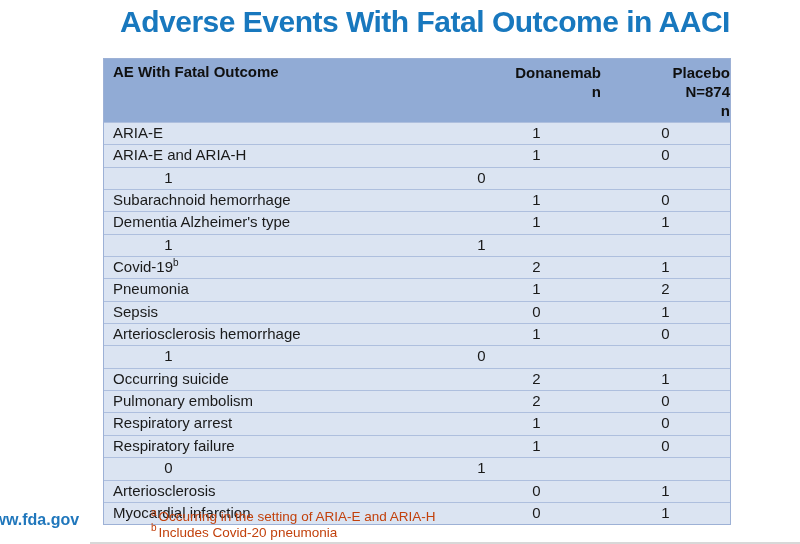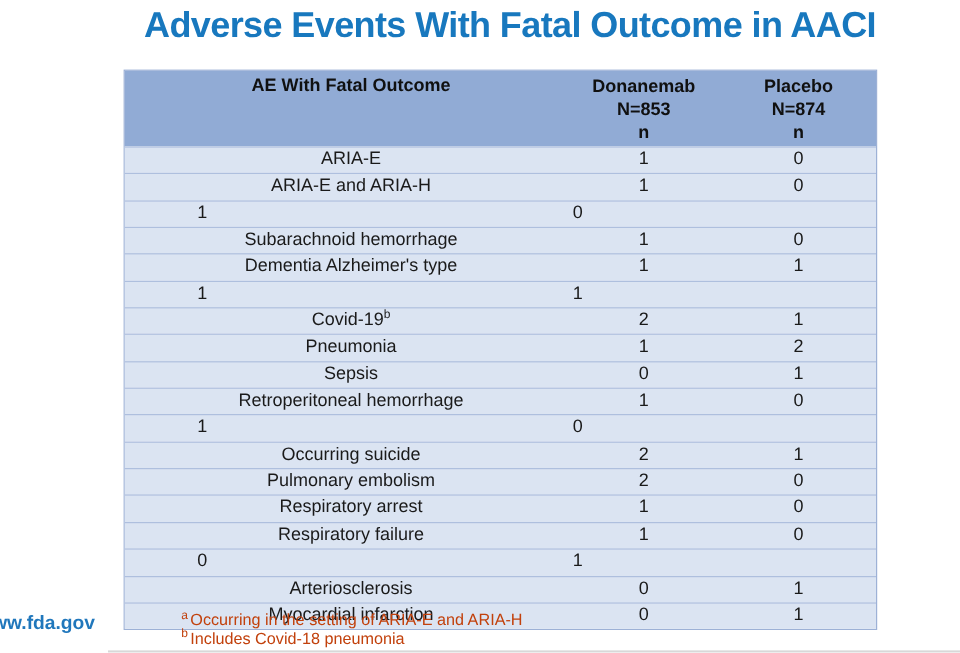--- a/index.html
+++ b/index.html
@@ -33,32 +33,32 @@
     border: 1px solid var(--table-border, #9db1d6);
   }
   .thead {
     display: flex;
     height: 63px;
     background: var(--header-bg, #91abd5);
     font-weight: bold;
     color: #101010;
     font-size: 15px;
   }
-  .cell { box-sizing: border-box; text-align: center; }
+  .cell { box-sizing: border-box; }
   .cell.name {
     width: 368px;
     padding-left: 9px;
   }
   .thead .cell.name { padding-top: 4px; }
   .cell.val {
     width: 129px;
     text-align: center;
   }
   .cell.val:last-child { width: 129px; flex: 1; }
-  .thead .cell.val { padding-top: 4px; line-height: 19px; }
+  .thead .cell.val { padding-top: 4px; line-height: 19px; text-align: right; }
   .trow {
     display: flex;
     height: 21.35px;
     background: var(--row-bg, #dbe4f2);
     border-top: 1px solid var(--row-divider, #aebfde);
     font-size: 15px;
     line-height: 20.5px;
   }
   .trow .cell { white-space: nowrap; overflow: hidden; }
   .trow sup, .fn sup {
@@ -97,21 +97,20 @@
 
 <div class="slide">
 
   <h1 class="title">Adverse Events With Fatal Outcome in AACI</h1>
 
   <div class="ae-table">
     <div class="thead">
       <div class="cell name">AE With Fatal Outcome</div>
       <div class="cell val">
         <div>Donanemab</div>
-        <div>N=853</div>
         <div>n</div>
       </div>
       <div class="cell val">
         <div>Placebo</div>
         <div>N=874</div>
         <div>n</div>
       </div>
     </div>
     <div class="tbody" id="tbody">
     <div class="trow">
@@ -160,21 +159,21 @@
       <div class="cell val cell-pla">2</div>
     </div>
 
     <div class="trow">
       <div class="cell name"><span class="label">Sepsis</span><sup class="sup"></sup></div>
       <div class="cell val cell-don">0</div>
       <div class="cell val cell-pla">1</div>
     </div>
 
     <div class="trow">
-      <div class="cell name"><span class="label">Retroperitoneal hemorrhage</span><sup class="sup"></sup></div>
+      <div class="cell name"><span class="label">Arteriosclerosis hemorrhage</span><sup class="sup"></sup></div>
       <div class="cell val cell-don">1</div>
       <div class="cell val cell-pla">0</div>
     </div>
 
     <div class="trow">
       <div class="cell val cell-don">1</div>
       <div class="cell val cell-pla">0</div>
     </div>
 
     <div class="trow">
@@ -215,20 +214,20 @@
     <div class="trow">
       <div class="cell name"><span class="label">Myocardial infarction</span><sup class="sup"></sup></div>
       <div class="cell val cell-don">0</div>
       <div class="cell val cell-pla">1</div>
     </div>
   </div>
   </div>
 
   <div class="footnotes">
     <div class="fn"><sup>a</sup><span>Occurring in the setting of ARIA-E and ARIA-H</span></div>
-    <div class="fn"><sup>b</sup><span>Includes Covid-18 pneumonia</span></div>
+    <div class="fn"><sup>b</sup><span>Includes Covid-20 pneumonia</span></div>
   </div>
 
   <div class="site">www.fda.gov</div>
 
   <div class="bottom-line"></div>
 
 </div>
 
 </body></html>

